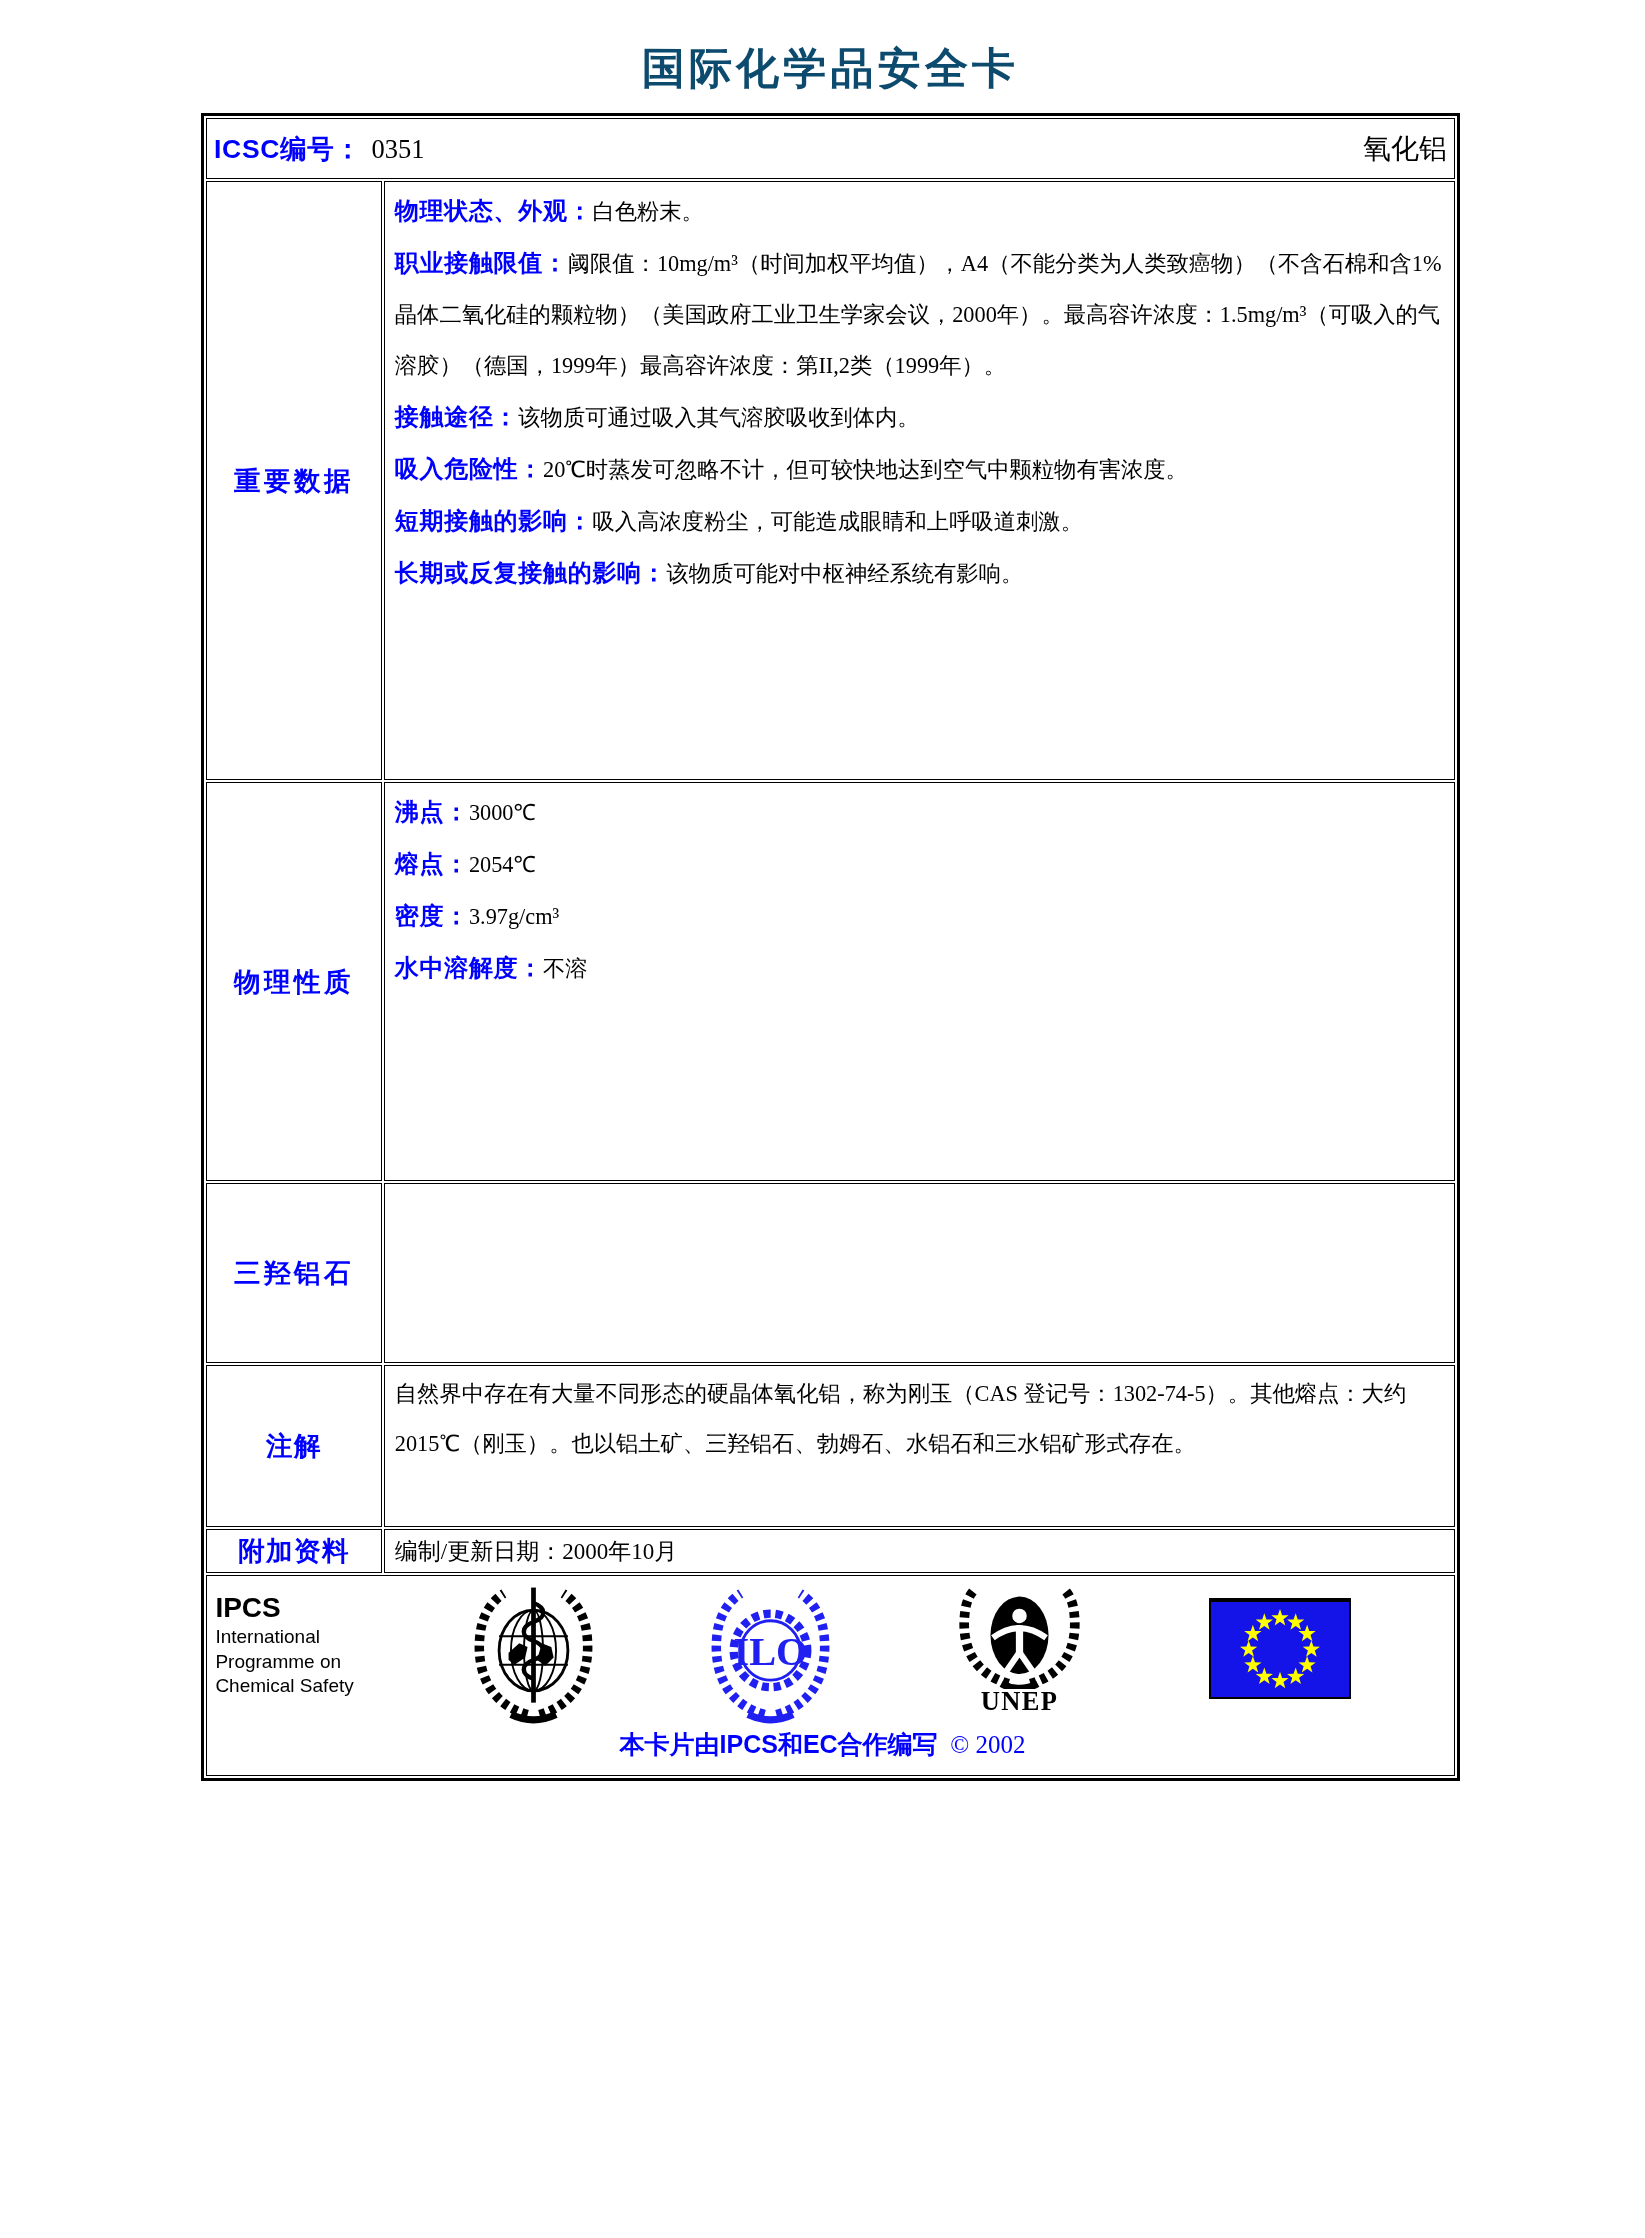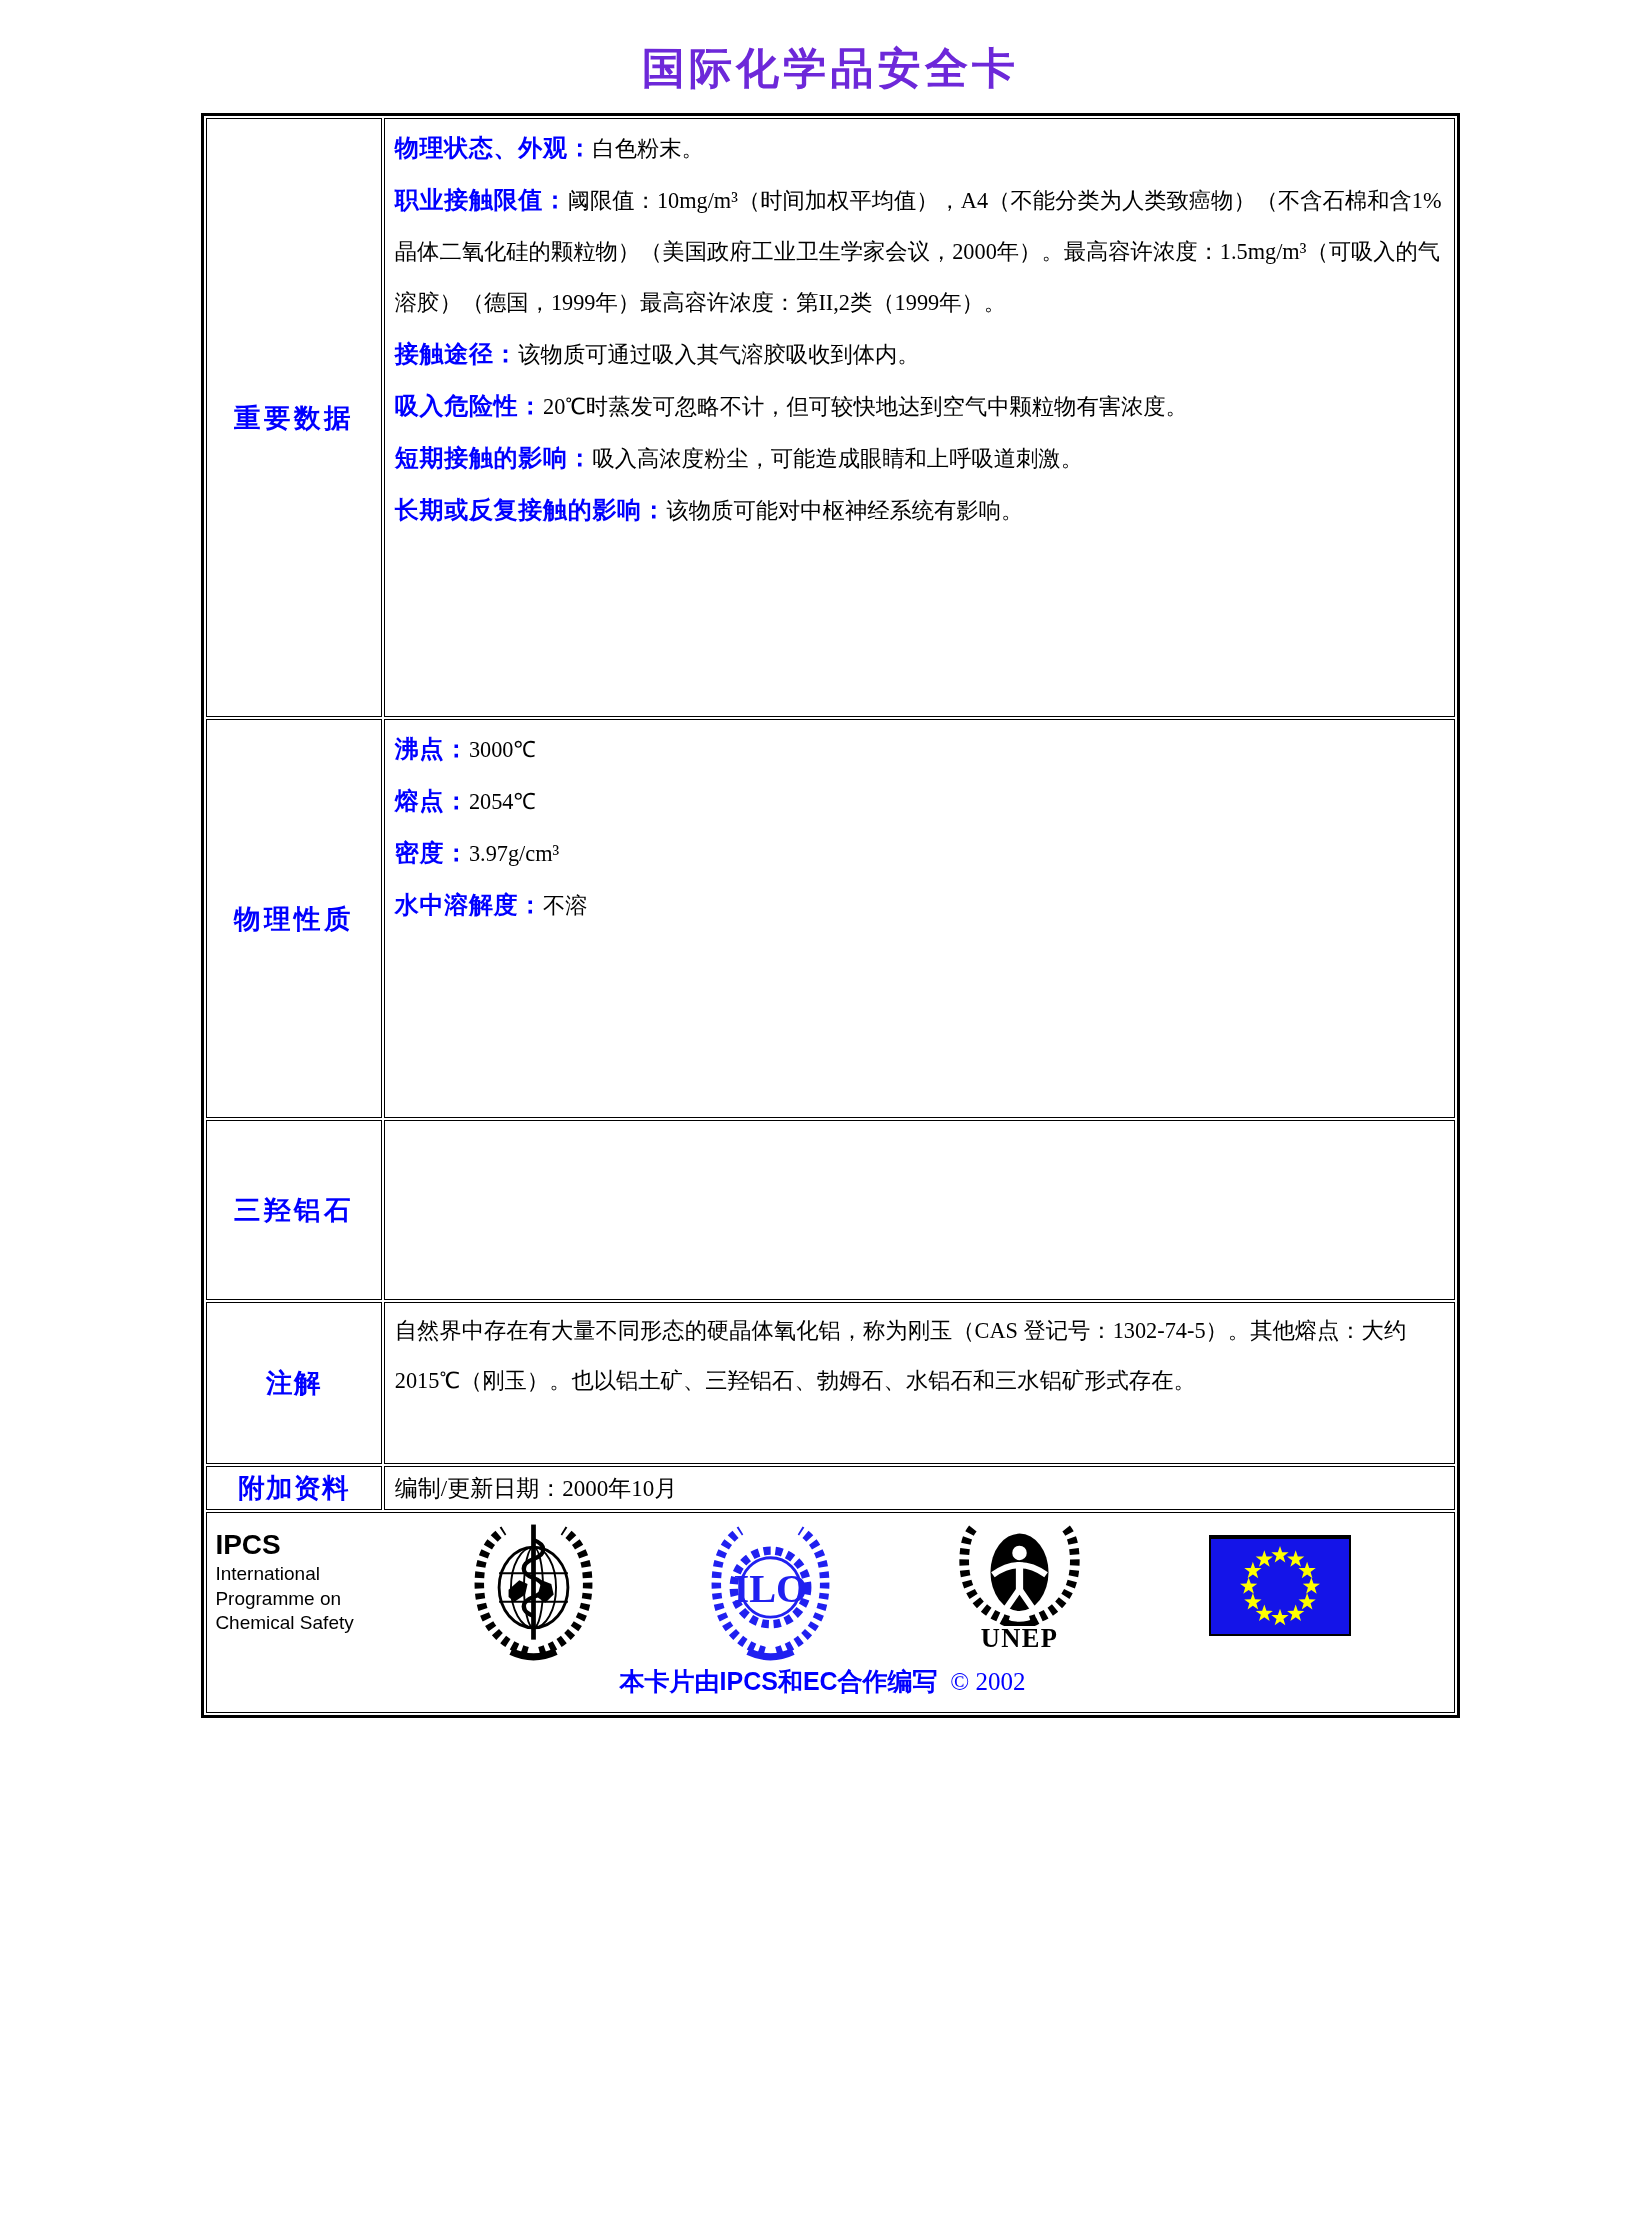--- a/index.html
+++ b/index.html
@@ -6,21 +6,21 @@
   body {
     width:1645px; height:2239px;
     font-family:"Liberation Serif", serif;
     color:#000;
     position:relative;
   }
   .doc-title {
     width:1259px; margin-left:201px;
     padding-top:40px; height:73px; box-sizing:content-box;
     text-align:center;
-    color:#6d28d9; font-weight:bold; font-size:43px; letter-spacing:4.2px;
+    color:#0c4a6e; font-weight:bold; font-size:43px; letter-spacing:4.2px;
     font-family:"Liberation Serif", serif;
   }
   table.card {
     margin-left:201px; width:1259px;
     border:3.5px solid #000; border-collapse:separate; border-spacing:2.8px;
     table-layout:fixed;
   }
   td { border:1.4px solid #000; vertical-align:top; background:#fff; }
   td.label-cell {
     text-align:center; vertical-align:middle;
@@ -79,20 +79,30 @@
 
 <div class="doc-title">国际化学品安全卡</div>
 
 <table class="card">
   <colgroup>
       <col style="width:176px">
       <col>
     </colgroup>
 
   <tbody>
+      <tr>
+    <td colspan="2" style="padding:0; border:none;">
+      <div class="icsc-cell">
+        <span class="icsc-left">
+          <span class="inline-label">ICSC编号：</span><span class="icsc-num">0351</span>
+        </span>
+        <span class="chem-name">氧化铝</span>
+      </div>
+    </td>
+  </tr>
 
   <tr>
     <td class="label-cell" style="height:595px;">重要数据</td>
     <td class="content-cell">
       <span><span class="inline-label">物理状态、外观：</span><span>白色粉末。</span></span>
       <br>
       <span><span class="inline-label">职业接触限值：</span><span>阈限值：10mg/m³（时间加权平均值），A4（不能分类为人类致癌物）（不含石棉和含1%晶体二氧化硅的颗粒物）（美国政府工业卫生学家会议，2000年）。最高容许浓度：1.5mg/m³（可吸入的气溶胶）（德国，1999年）最高容许浓度：第II,2类（1999年）。</span></span>
       <br>
       <span><span class="inline-label">接触途径：</span><span>该物质可通过吸入其气溶胶吸收到体内。</span></span>
       <br>

